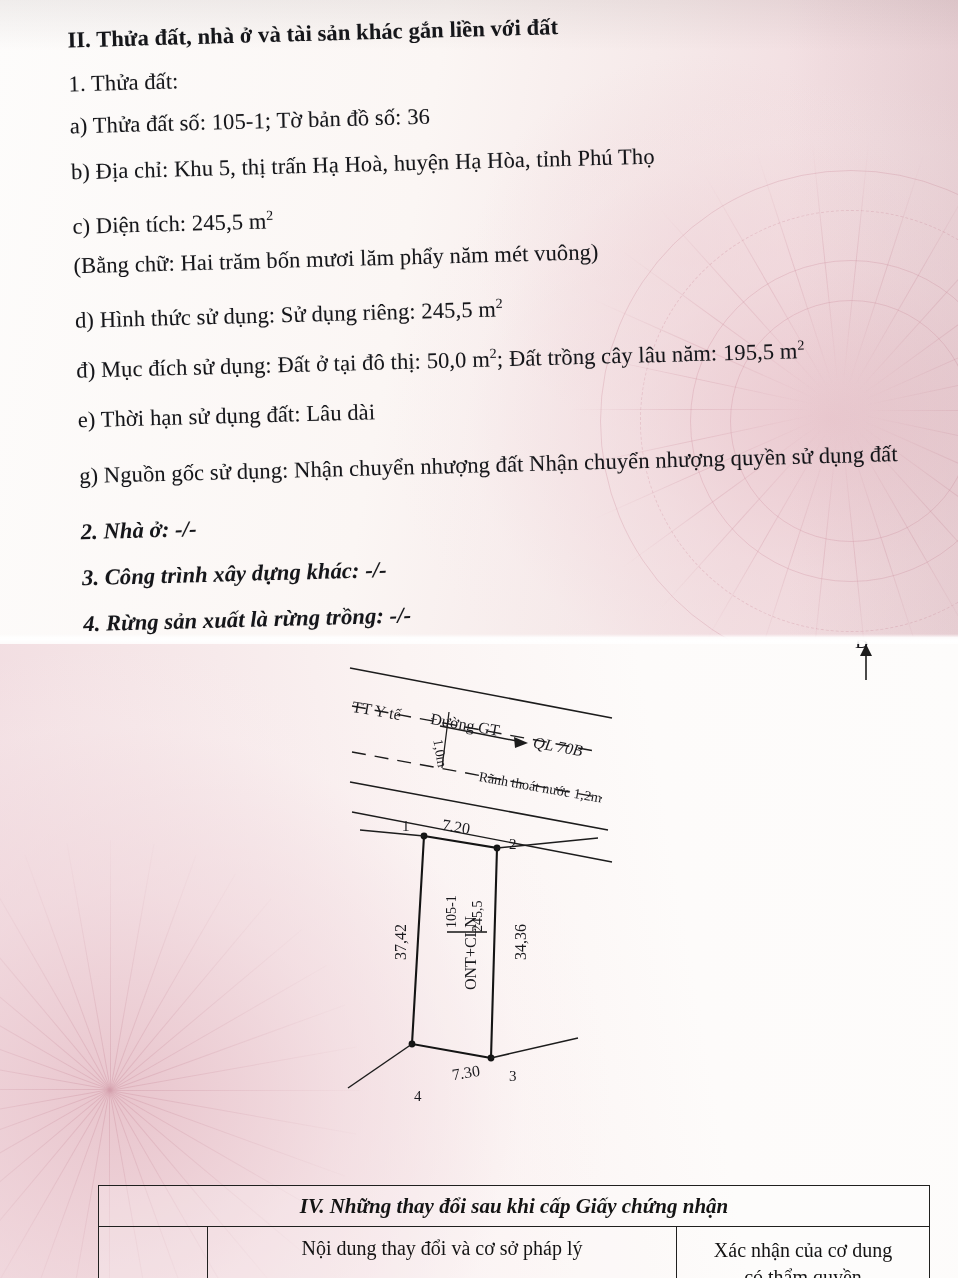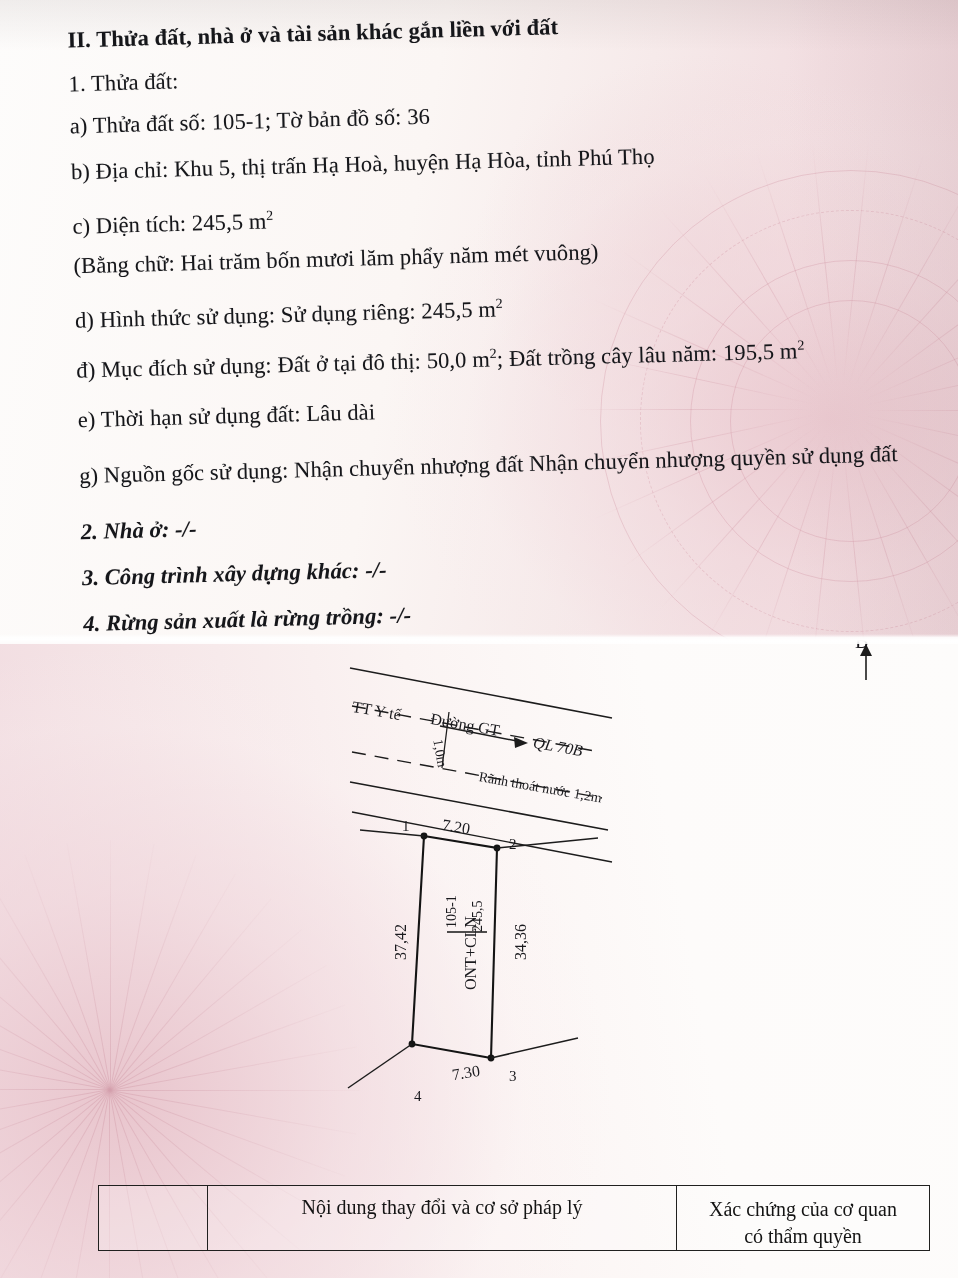--- a/index.html
+++ b/index.html
@@ -318,25 +318,26 @@
       <div class="dlabel" style="left:512px; top:320px; transform:rotate(-90deg); transform-origin:0 0;">34,36</div>
 
       <div class="dlabel small" style="left:444px; top:288px; transform:rotate(-90deg); transform-origin:0 0;">105-1</div>
       <div class="dlabel small" style="left:470px; top:292px; transform:rotate(-90deg); transform-origin:0 0;">245,5</div>
       <div class="dlabel" style="left:462px; top:350px; transform:rotate(-90deg); transform-origin:0 0;">ONT+CLN</div>
 
       <div class="dlabel" style="left:855px; top:-10px; font-size:20px;">B</div>
     </div>
 
     <div class="tbl">
+      <div class="tbl-head">IV. Những thay đổi sau khi cấp Giấy chứng nhận</div>
       <div class="tbl-row">
         <div class="tbl-c1"></div>
         <div class="tbl-c2">Nội dung thay đổi và cơ sở pháp lý</div>
         <div class="tbl-c3">
-          <div>Xác chứng của cơ quan</div>
+          <div>Xác nhận của cơ dung</div>
           <div>có thẩm quyền</div>
         </div>
       </div>
     </div>
   </div>
 
   <div class="seam"></div>
 </div>
 
 </body></html>

